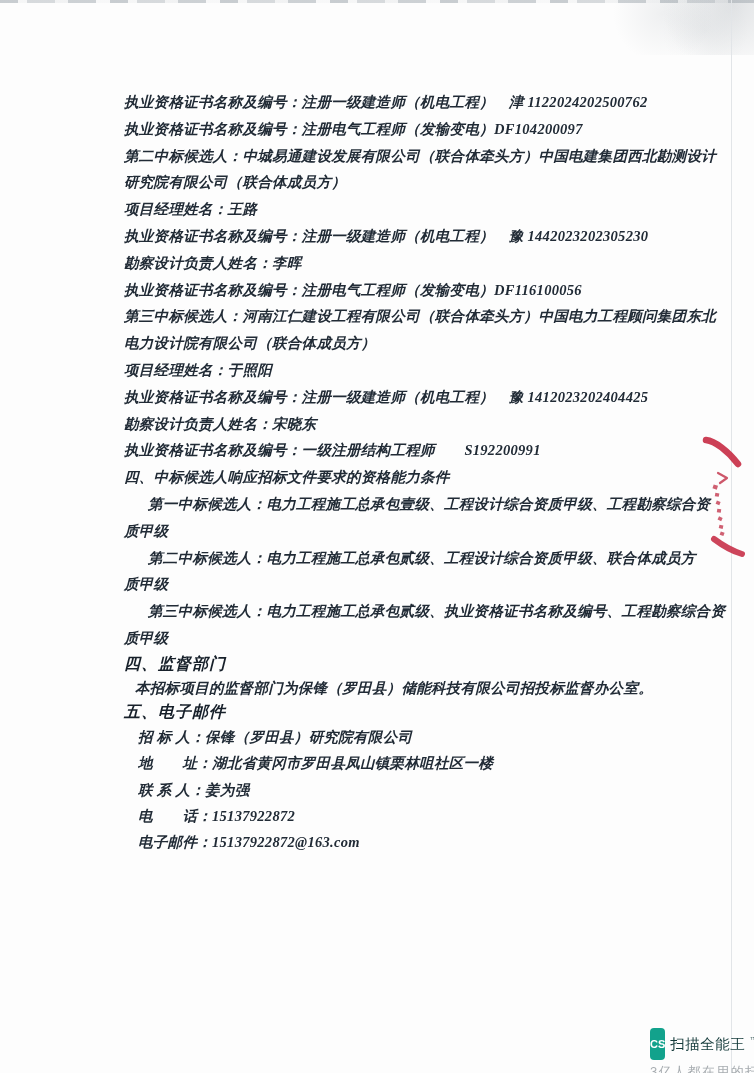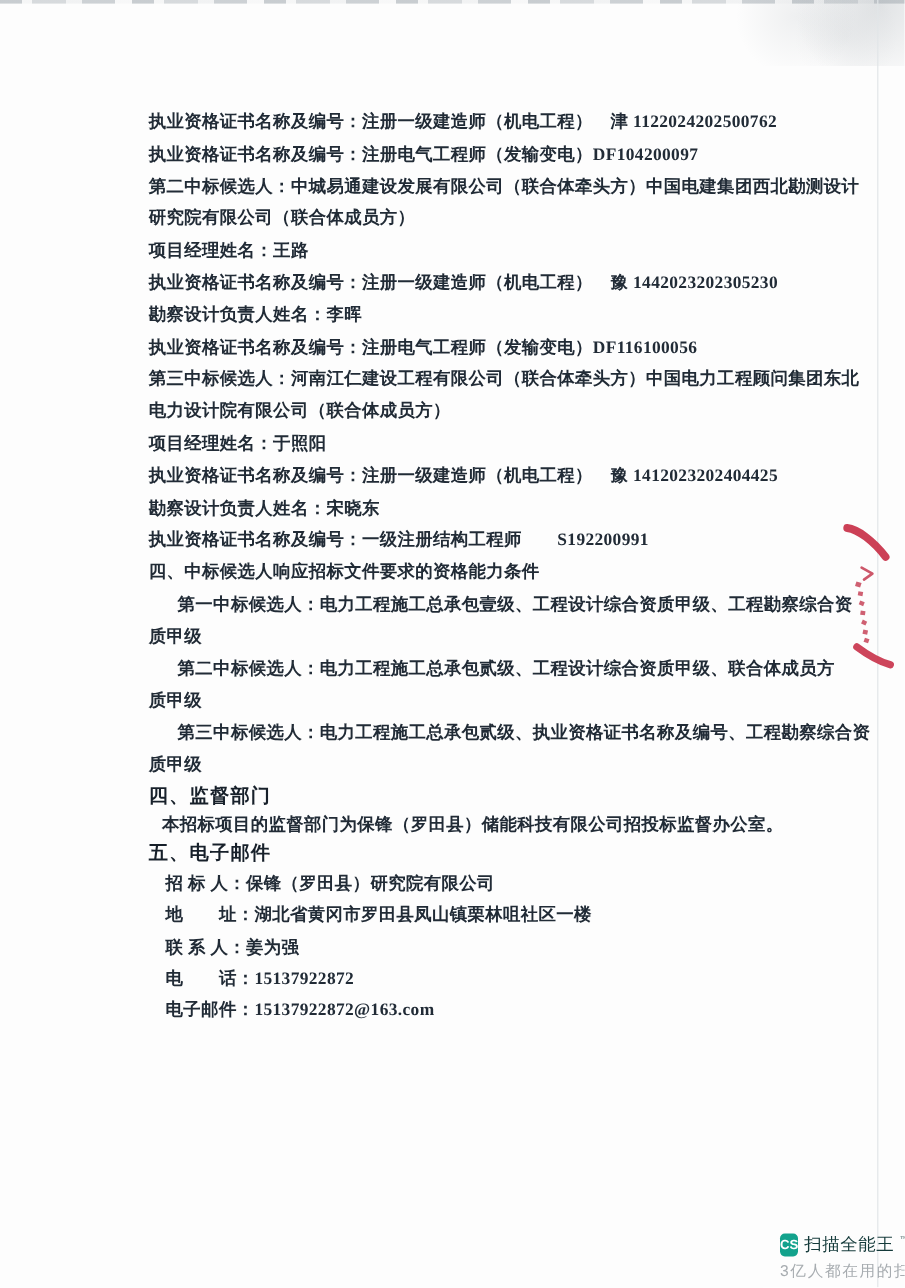--- a/index.html
+++ b/index.html
@@ -38,38 +38,38 @@
 
   
   .doc {
     position: absolute; left: 124px; top: 89px; width: 600px;
     color: #212b36;
     font-size: 14.5px;
     font-weight: 600;
     letter-spacing: .3px;
     white-space: nowrap;
   }
-  .line        { height: 26.8px; line-height: 26.8px; }
+  .line        { height: 26.8px; line-height: 26.8px; font-style: italic; }
   .line.indent { padding-left: 24px; }
   .line.heading{
     height: 24px; line-height: 24px;
     font-size: 16px; font-weight: 800; color: #17202a;
     letter-spacing: 1px;
   }
   .line.para   { height: 24.5px; line-height: 24.5px; padding-left: 11px; }
   .line.contact{ height: 26.2px; line-height: 26.2px; padding-left: 14px; }
 
   
   .seal { position: absolute; left: 702px; top: 433px; }
 
   
   .watermark { position: absolute; left: 650px; top: 1028px; width: 96px; }
   .wm-row { display: flex; align-items: center; gap: 5px; }
   .wm-logo {
-    width: 19px; height: 19px; border-radius: 4px;
+    width: 19px; height: 32px; border-radius: 4px;
     background: var(--wm-logo-bg, #12a28c);
     color: #ffffff;
     font-family: "Liberation Sans", "DejaVu Sans", sans-serif;
     font-size: 11px; font-weight: 800;
     display: flex; align-items: center; justify-content: center;
     letter-spacing: 0;
   }
   .wm-brand {
     color: var(--wm-brand-color, #143a3a);
     font-family: "Liberation Sans", "DejaVu Sans", sans-serif;

